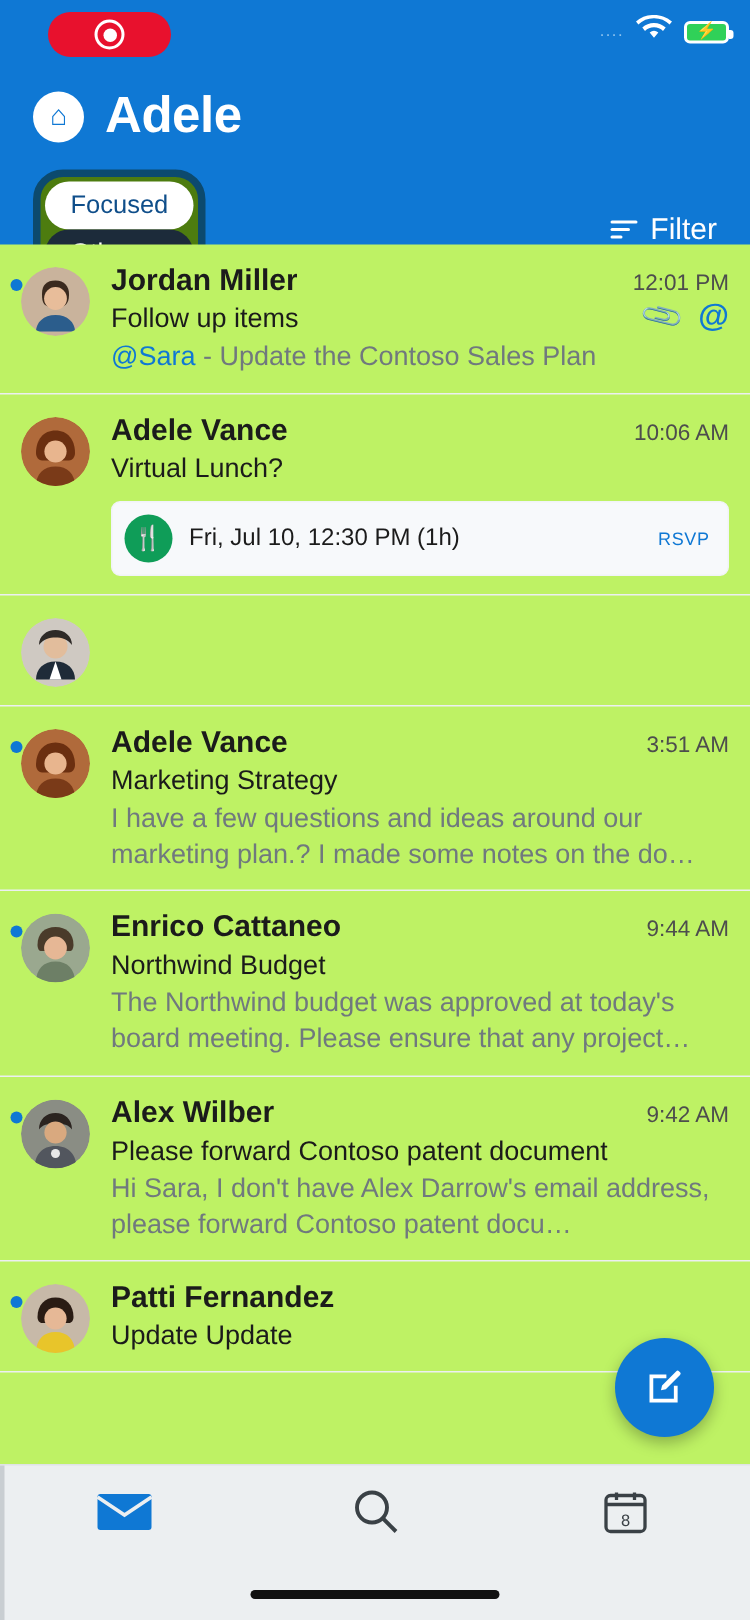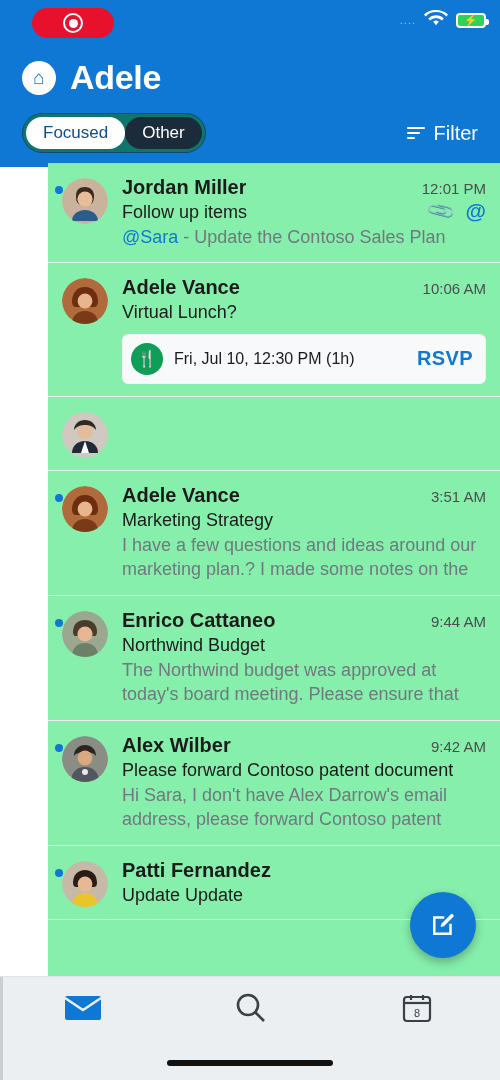--- a/index.html
+++ b/index.html
@@ -46,40 +46,41 @@
   .title-row { display: flex; align-items: center; gap: 14px; padding-top: 12px; }
   .home-badge {
     width: 34px; height: 34px; border-radius: 50%; background: #ffffff;
     display: flex; align-items: center; justify-content: center;
   }
   .home-glyph { color: #0f78d4; font-size: 19px; line-height: 1; }
   .page-title { color: #fff; font-size: 34px; font-weight: bold; letter-spacing: -0.3px; }
 
   .tabs-row { display: flex; align-items: center; justify-content: space-between; margin-top: 16px; }
   .pill-group {
-    background: #0f766e; border-radius: 20px; display: flex; padding: 3px;
-    border: 1px solid #0c4a6e;
+    background: #4d7c0f; border-radius: 20px; display: flex; padding: 3px;
+    border: 5px solid #0c4a6e;
+    flex-direction: column;
   }
   .pill {
     padding: 6px 17px; border-radius: 17px; font-size: 17px; color: #0f4e8a;
   }
   .pill.active { background: #ffffff; color: #0f4e8a; }
   .pill.dark { background: #1c2b3a; color: #ffffff; }
   .filter-btn { display: flex; align-items: center; gap: 9px; }
   .filter-lines { display: flex; flex-direction: column; gap: 3px; align-items: flex-start; }
   .filter-lines i { display: block; height: 2px; background: #fff; border-radius: 1px; }
   .filter-lines i:nth-child(1) { width: 18px; }
   .filter-lines i:nth-child(2) { width: 13px; }
   .filter-lines i:nth-child(3) { width: 8px; }
   .filter-label { color: #fff; font-size: 20px; }
 
   
   .list {
     position: absolute; top: 163px; left: 0; right: 0; bottom: 104px;
-    overflow: hidden; background: #86efac; margin-left: 48px;
+    overflow: hidden; background: #bef264;
   }
   .row {
     display: flex; padding: 13px 14px 12px 14px; position: relative;
     border-bottom: 1px solid #eceff1;
   }
   .unread-dot {
     position: absolute; left: 7px; top: 23px; width: 8px; height: 8px;
     border-radius: 50%; background: #0f78d4;
   }
   .avatar {
@@ -110,21 +111,21 @@
     margin-top: 11px; background: #f7f9fb; border-radius: 6px;
     display: flex; align-items: center; padding: 8px 12px 8px 8px;
     border: 1px solid #f1f4f7;
   }
   .meet-ico {
     width: 32px; height: 32px; border-radius: 50%; background: #0f9d58;
     display: flex; align-items: center; justify-content: center;
     color: #fff; font-size: 16px; flex: 0 0 32px;
   }
   .meet-text { margin-left: 11px; font-size: 16px; color: #1b1b1b; flex: 1 1 auto; }
-  .rsvp { color: #0f78d4; font-size: 20px; font-weight: bold; letter-spacing: .4px; }
+  .rsvp { color: #0f78d4; font-size: 12px; font-weight: normal; letter-spacing: .4px; }
 
   
   .fab {
     position: absolute; right: 24px; bottom: 122px;
     width: 66px; height: 66px; border-radius: 50%;
     background: #0f78d4; box-shadow: 0 4px 10px rgba(0,0,0,.28);
     display: flex; align-items: center; justify-content: center;
   }
   .fab svg { width: 30px; height: 30px; }
 

